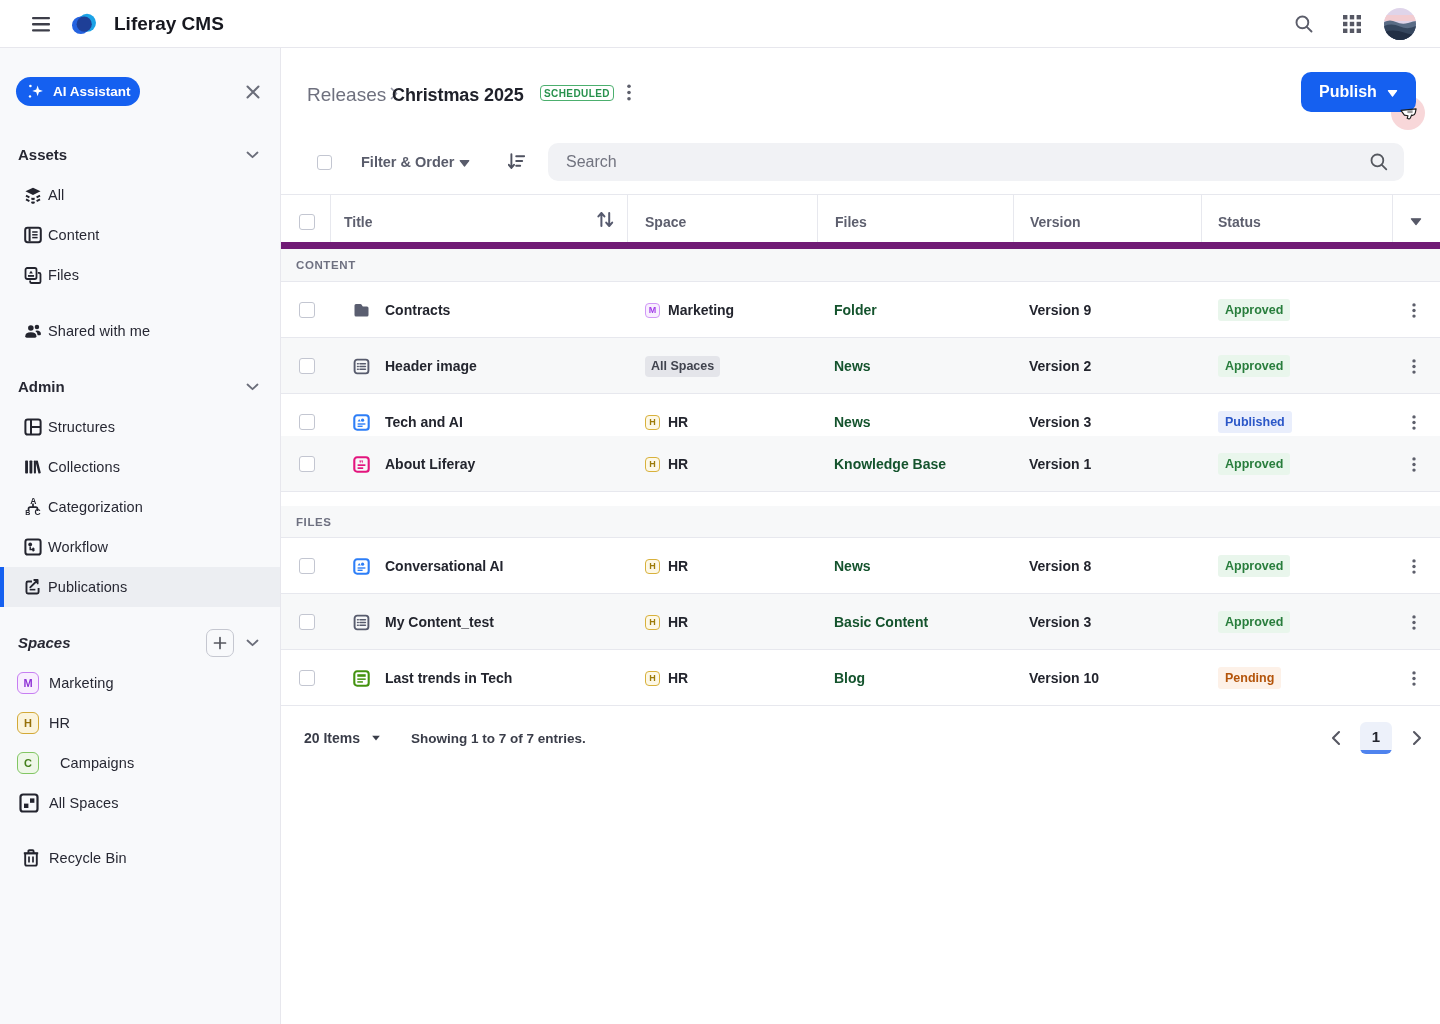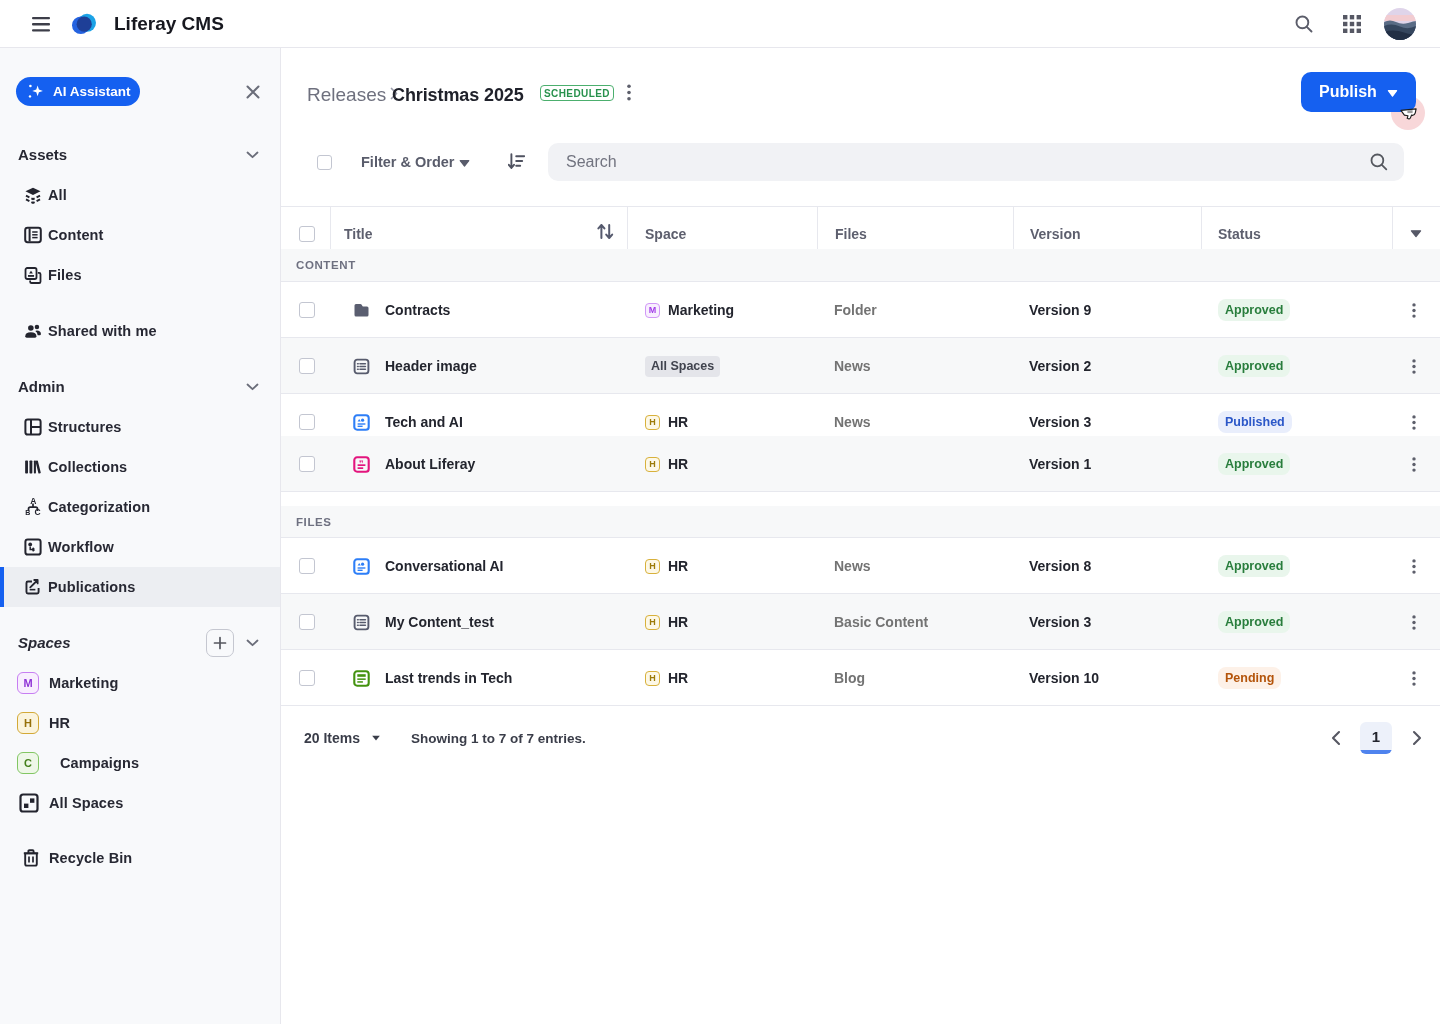--- a/index.html
+++ b/index.html
@@ -2,33 +2,33 @@
 <html><head>
 <meta charset="utf-8">
 <style>
 * { margin:0; padding:0; box-sizing:border-box; }
 html,body { width:1440px; height:1024px; font-family:"Liberation Sans", sans-serif; background:#fff; overflow:hidden; }
 .abs { position:absolute; }
 #topbar { position:absolute; left:0; top:0; width:1440px; height:48px; background:#fff; border-bottom:1px solid #e7e7ed; z-index:5; }
 #sidebar { position:absolute; left:0; top:48px; width:281px; height:976px; background:#f8f9fb; border-right:1px solid #e7e7ed; }
 .sideitem { position:absolute; left:0; width:280px; height:40px; display:flex; align-items:center; }
 .sideitem .ic { position:absolute; left:24px; width:18px; height:18px; display:flex; align-items:center; justify-content:center; }
-.sideitem .lb { position:absolute; left:48px; font-size:14.5px; font-weight:bold; color:#272833; letter-spacing:0.1px;}
+.sideitem .lb { position:absolute; left:48px; font-size:14.5px; font-weight:normal; color:#272833; letter-spacing:0.1px;}
 .sechead { position:absolute; left:18px; font-size:15px; font-weight:bold; color:#272833; }
 .chev { position:absolute; }
 .badge22 { position:absolute; left:17px; width:22px; height:22px; border-radius:6px; display:flex; align-items:center; justify-content:center; font-size:11px; font-weight:bold; }
 .spbadge { width:15px; height:15px; border-radius:4px; display:flex; align-items:center; justify-content:center; font-size:9px; font-weight:bold; margin-right:8px; flex:0 0 auto;}
 .trow { position:absolute; left:281px; width:1159px; height:56px; border-bottom:1px solid #e7e8ee;text-align:center; }
 .trow .cb { position:absolute; left:18px; top:20px; width:16px; height:16px; border:1px solid #c3c6d1; border-radius:3px; background:#fff; }
 .trow .ticon { position:absolute; left:72px; top:20px; width:17px; height:17px; }
 .trow .title { position:absolute; left:104px; top:0; height:56px; display:flex; align-items:center; font-size:14px; font-weight:bold; color:#23252e; }
 .trow .space { position:absolute; left:364px; top:0; height:56px; display:flex; align-items:center; font-size:14px; font-weight:bold; color:#23252e; }
-.trow .type  { position:absolute; left:553px; top:0; height:56px; display:flex; align-items:center; font-size:14px; font-weight:bold; color:#737373; }
+.trow .type  { position:absolute; left:553px; top:0; height:56px; display:flex; align-items:center; font-size:14px; font-weight:bold; color:#14532d; }
 .trow .ver   { position:absolute; left:748px; top:0; height:56px; display:flex; align-items:center; font-size:14px; font-weight:bold; color:#23252e; }
-.trow .status{ position:absolute; left:937px; top:17px; height:22px; border-radius:8px; display:flex; align-items:center; padding:0 7px; font-size:12.5px; font-weight:bold; }
+.trow .status{ position:absolute; left:937px; top:17px; height:22px; border-radius:3px; display:flex; align-items:center; padding:0 7px; font-size:12.5px; font-weight:bold; }
 .trow .kebab { position:absolute; left:1129px; top:21px; }
 .sectband { position:absolute; left:281px; width:1159px; background:#f7f8f9; border-bottom:1px solid #e7e8ee; display:flex; align-items:center; }
 .sectband span { margin-left:15px; font-size:11.5px; font-weight:bold; color:#6e7080; letter-spacing:0.6px; }
 .hdrlbl { font-size:14px; font-weight:bold; color:#5d5f6e; }
 </style>
 </head>
 <body>
 
 <div id="topbar">
   <svg class="abs" style="left:32px;top:17px" width="18" height="15" viewBox="0 0 18 15">
@@ -283,21 +283,21 @@
   <path d="M8.2 3.2 H16.2 M8.2 8 H14.2 M8.2 12.8 H12.2"></path>
 </svg>
 <div class="abs" style="left:548px;top:143px;width:856px;height:38px;background:#f1f2f5;border-radius:10px;">
   <span style="position:absolute;left:18px;top:0;line-height:38px;font-size:16px;color:#71737f;">Search</span>
   <svg style="position:absolute;right:16px;top:10px" width="18" height="18" viewBox="0 0 18 18" fill="none">
     <circle cx="7.4" cy="7.4" r="5.9" stroke="#55585f" stroke-width="1.8"></circle>
     <line x1="11.8" y1="11.8" x2="16.3" y2="16.3" stroke="#55585f" stroke-width="1.8" stroke-linecap="round"></line>
   </svg>
 </div>
 
-<div class="abs" style="left:281px;top:206px;width:1159px;height:55px;border-top:1px solid #e7e8ee;border-bottom:5px solid #701a75;background:#fff;">
+<div class="abs" style="left:281px;top:194px;width:1159px;height:55px;border-top:1px solid #e7e8ee;border-bottom:7px solid #701a75;background:#fff;">
   <div class="abs" style="left:18px;top:19px;width:16px;height:16px;border:1px solid #c3c6d1;border-radius:3px;"></div>
   <div class="abs" style="left:49px;top:0;bottom:0;width:1px;background:#e7e8ee;"></div>
   <div class="abs hdrlbl" style="left:63px;top:19px;">Title</div>
   <svg class="abs" style="left:316px;top:16px" width="17" height="17" viewBox="0 0 17 17" fill="none" stroke="#565a6e" stroke-width="2" stroke-linecap="round" stroke-linejoin="round">
     <path d="M4.4 15 V2.4 M4.4 2 L1.4 5.4 M4.4 2 L7.4 5.4"></path>
     <path d="M12.2 2 V14.6 M12.2 15 L9.2 11.6 M12.2 15 L15.2 11.6"></path>
   </svg>
   <div class="abs" style="left:346px;top:0;bottom:0;width:1px;background:#e7e8ee;"></div>
   <div class="abs hdrlbl" style="left:364px;top:19px;">Space</div>
   <div class="abs" style="left:536px;top:0;bottom:0;width:1px;background:#e7e8ee;"></div>
@@ -385,20 +385,21 @@
   <svg class="ticon" viewBox="0 0 17 17" fill="none">
       <rect x="1.3" y="1.3" width="14.4" height="14.4" rx="2.8" stroke="#e3157e" stroke-width="2.1"></rect>
       <g fill="#e3157e">
         <path d="M4.7 4.4 L5.5 7.4 L6.6 4.4 L7.7 7.4 L8.5 4.4 Z" transform="translate(1.6,0)"></path>
         <rect x="4.6" y="8.3" width="7.8" height="1.7"></rect>
         <rect x="4.6" y="11.3" width="5.6" height="1.7"></rect>
       </g>
     </svg>
   <span class="title">About Liferay</span>
   <span class="space"><span class="spbadge" style="border:1px solid #d8b13c;background:#fdf8e7;color:#9c7a08;">H</span>HR</span>
+  <span class="type">Knowledge Base</span>
   <span class="ver">Version 1</span>
   <span class="status" style="background:#e9f6ec;color:#287d3c;">Approved</span>
   <svg class="kebab" width="8" height="15" viewBox="0 0 8 15" fill="#5d5f6b">
       <circle cx="4" cy="1.9" r="1.7"></circle>
       <circle cx="4" cy="7.5" r="1.7"></circle>
       <circle cx="4" cy="13.1" r="1.7"></circle>
     </svg>
 </div>
 
 <div class="sectband" style="top:506px;height:32px;">

